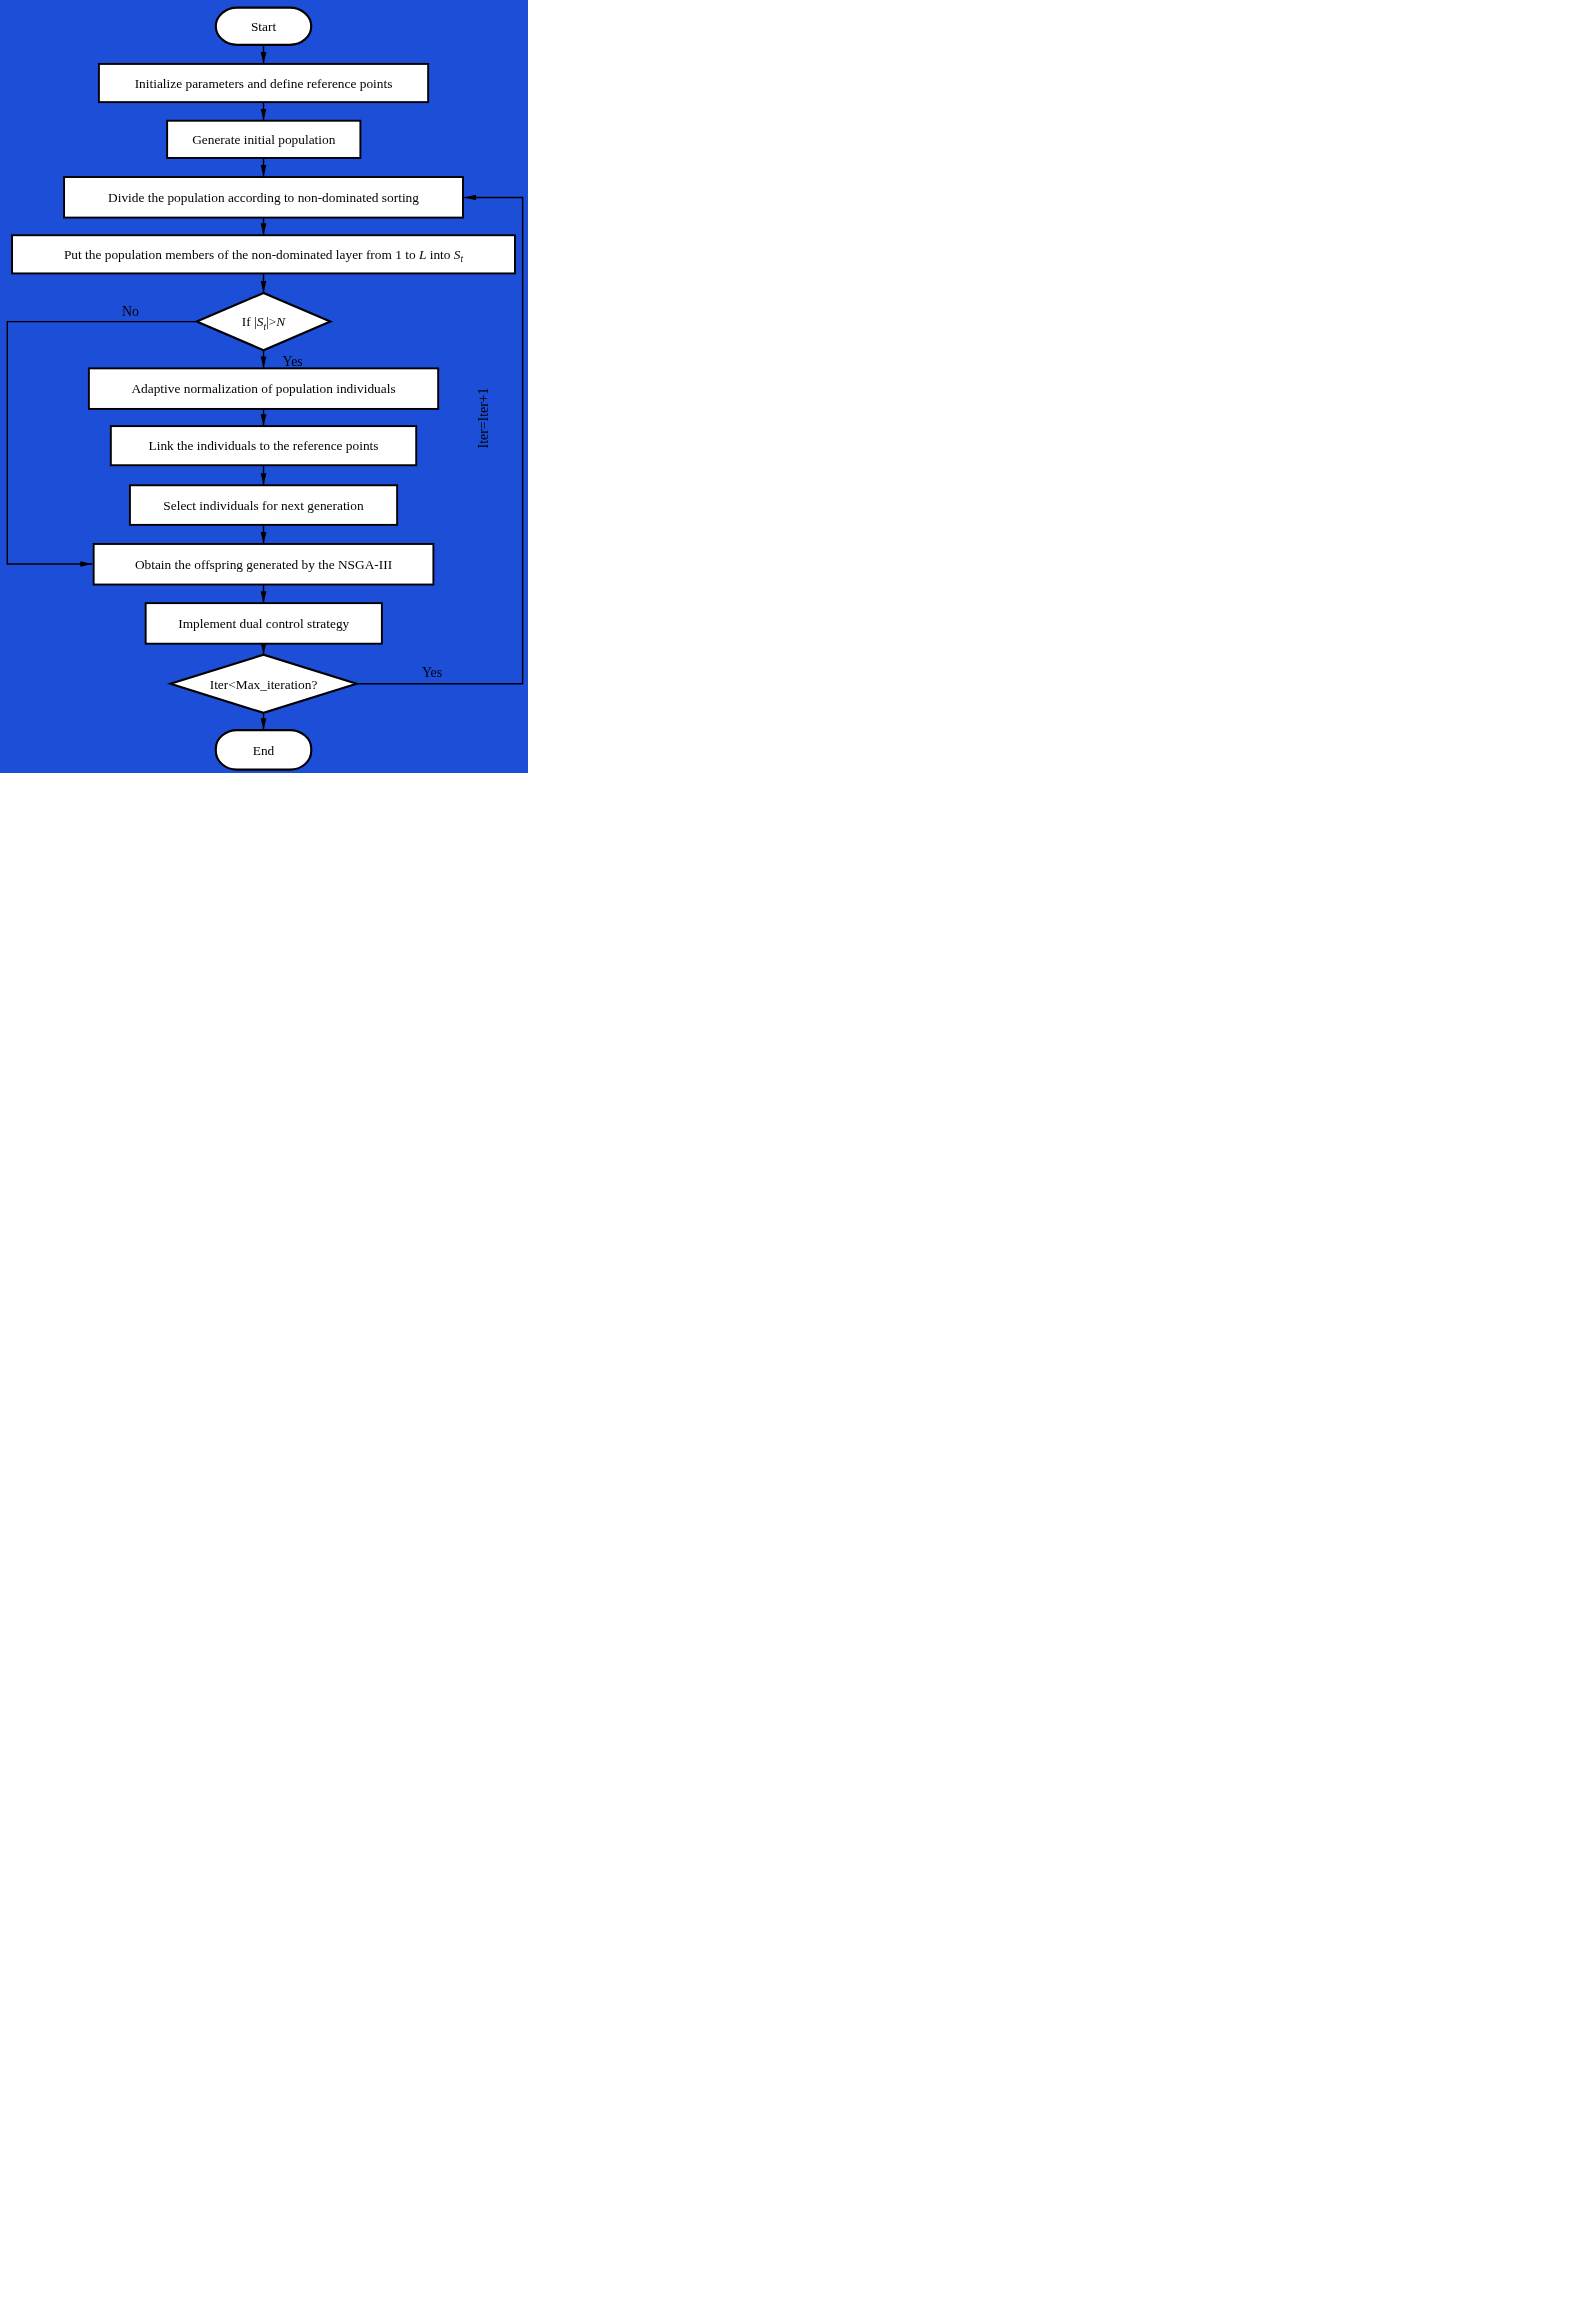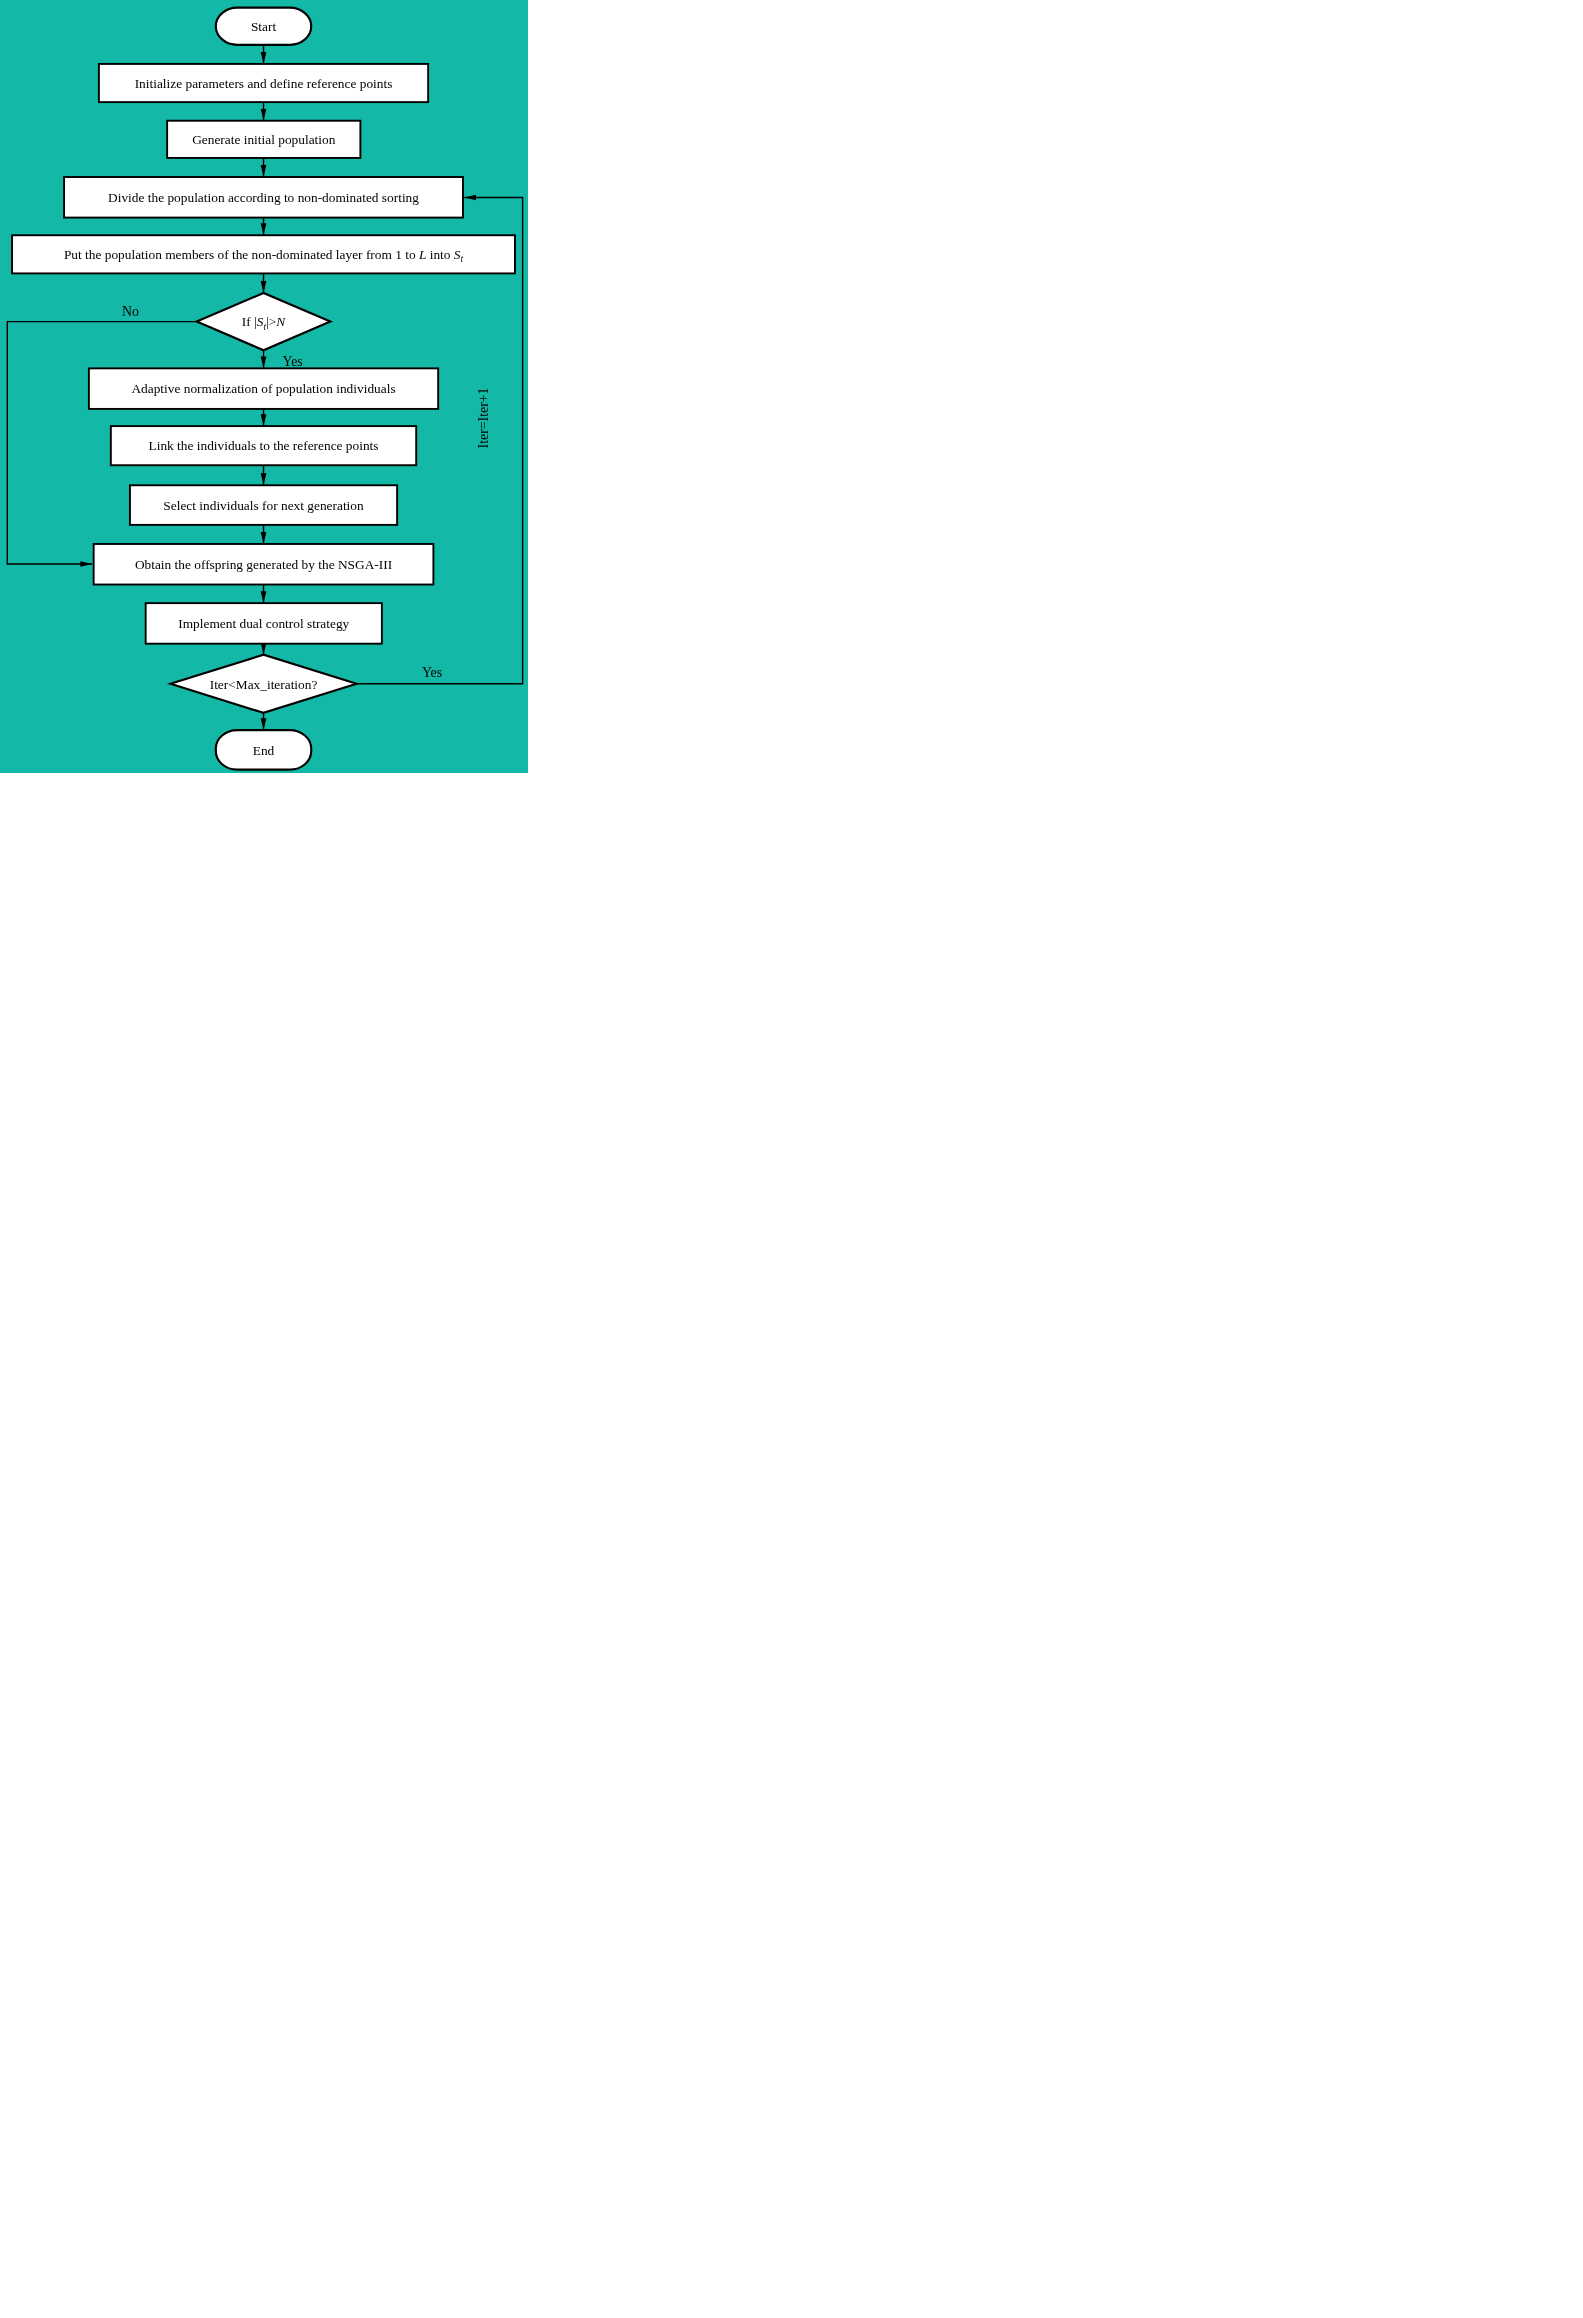--- a/index.html
+++ b/index.html
@@ -1,16 +1,16 @@
 <!DOCTYPE html>
 <html style="font-size:7.6px"><head>
 <meta charset="utf-8">
 <style>
   html,body{margin:0;padding:0;background:#ffffff;}
-  .stage{width:528px;height:773px;background:#14b8a6;position:relative;overflow:hidden;}
+  .stage{width:528px;height:773px;background:#1d4ed8;position:relative;overflow:hidden;}
   svg{display:block;}
   .node-shape{fill:#ffffff;stroke:#000000;}
   .shape-process{stroke-width:4px;}
   .shape-stadium{stroke-width:4.5px;}
   .shape-decision{stroke-width:4.5px;stroke-linejoin:miter;}
   .edge{fill:none;stroke:#000000;stroke-width:3px;stroke-linejoin:miter;}
   text{font-family:"Liberation Serif","DejaVu Serif",serif;font-size:28px;fill:#000000;}
   .edge-label{font-size:29px;}
   .arrowhead{fill:#000000;}
 </style>

